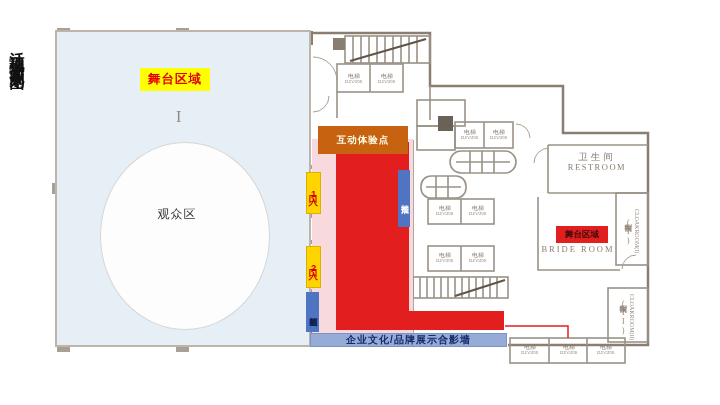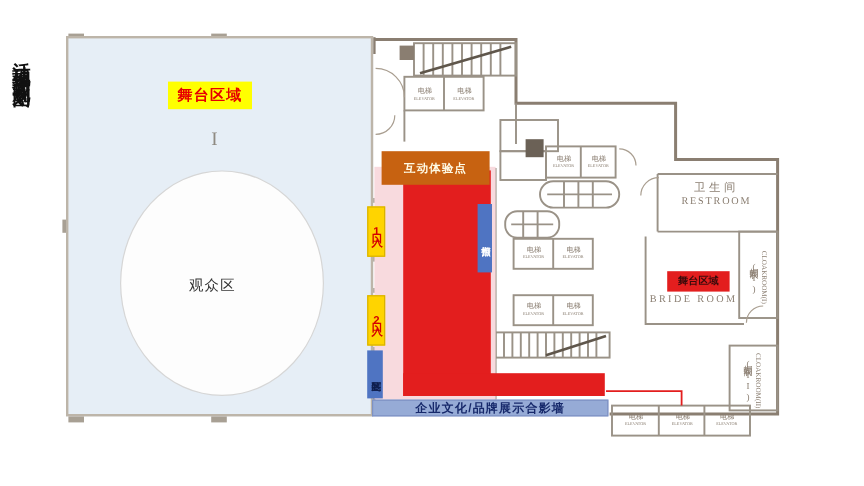--- a/index.html
+++ b/index.html
@@ -10,21 +10,21 @@
   .vtitle{left:10px;top:40px;writing-mode:vertical-rl;text-orientation:upright;
           font-size:15px;font-weight:bold;color:#111;letter-spacing:3px;line-height:1;}
   
   .hall{left:55px;top:30px;width:256px;height:317px;background:#e6eef6;
         border:2px solid #bdb5a9;box-sizing:border-box;}
   .oval{left:100px;top:142px;width:168px;height:186px;background:#fdfdfd;
         border:1px solid #d6d6d6;border-radius:50%;}
   .stage-label{left:140px;top:68px;width:70px;height:23px;background:#ffff00;
         color:#e60000;font-size:12.5px;font-weight:bold;display:flex;align-items:center;
         justify-content:center;letter-spacing:1px;}
-  .audience{left:148px;top:230px;width:58px;text-align:center;font-size:12px;color:#333;letter-spacing:1px;}
+  .audience{left:148px;top:206px;width:58px;text-align:center;font-size:12px;color:#333;letter-spacing:1px;}
   .col-I{left:176px;top:108px;font-family:"Liberation Serif",serif;font-size:16px;color:#8f8a82;}
   
   .pink{left:312px;top:139px;width:101px;height:194px;background:#f8dade;}
   .red-v{left:336px;top:142px;width:73px;height:188px;background:#e31e1e;}
   .red-h{left:336px;top:311px;width:168px;height:19px;background:#e31e1e;}
   .interactive{left:318px;top:126px;width:90px;height:28px;background:#c76211;color:#fffbe6;
         font-size:9.5px;font-weight:bold;display:flex;align-items:center;justify-content:center;letter-spacing:1px;}
   .vlab{writing-mode:vertical-rl;text-orientation:upright;display:flex;align-items:center;
         justify-content:center;line-height:1;}
   .ent{background:#ffd400;color:#d40000;font-size:9.5px;font-weight:bold;border:1px solid #d9b200;box-sizing:border-box;}

